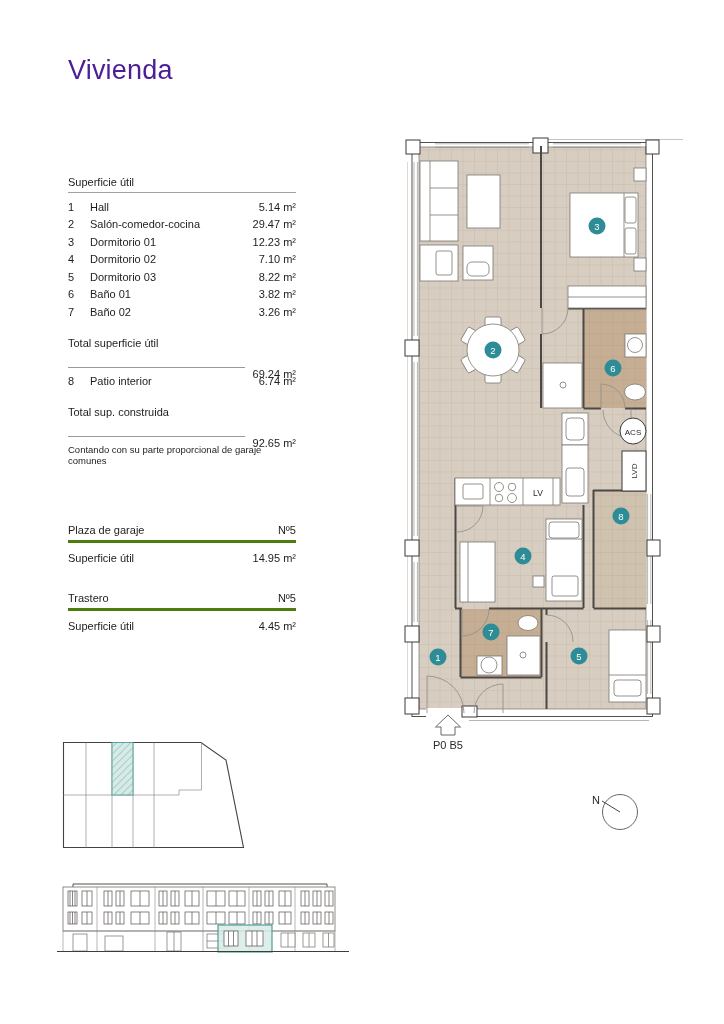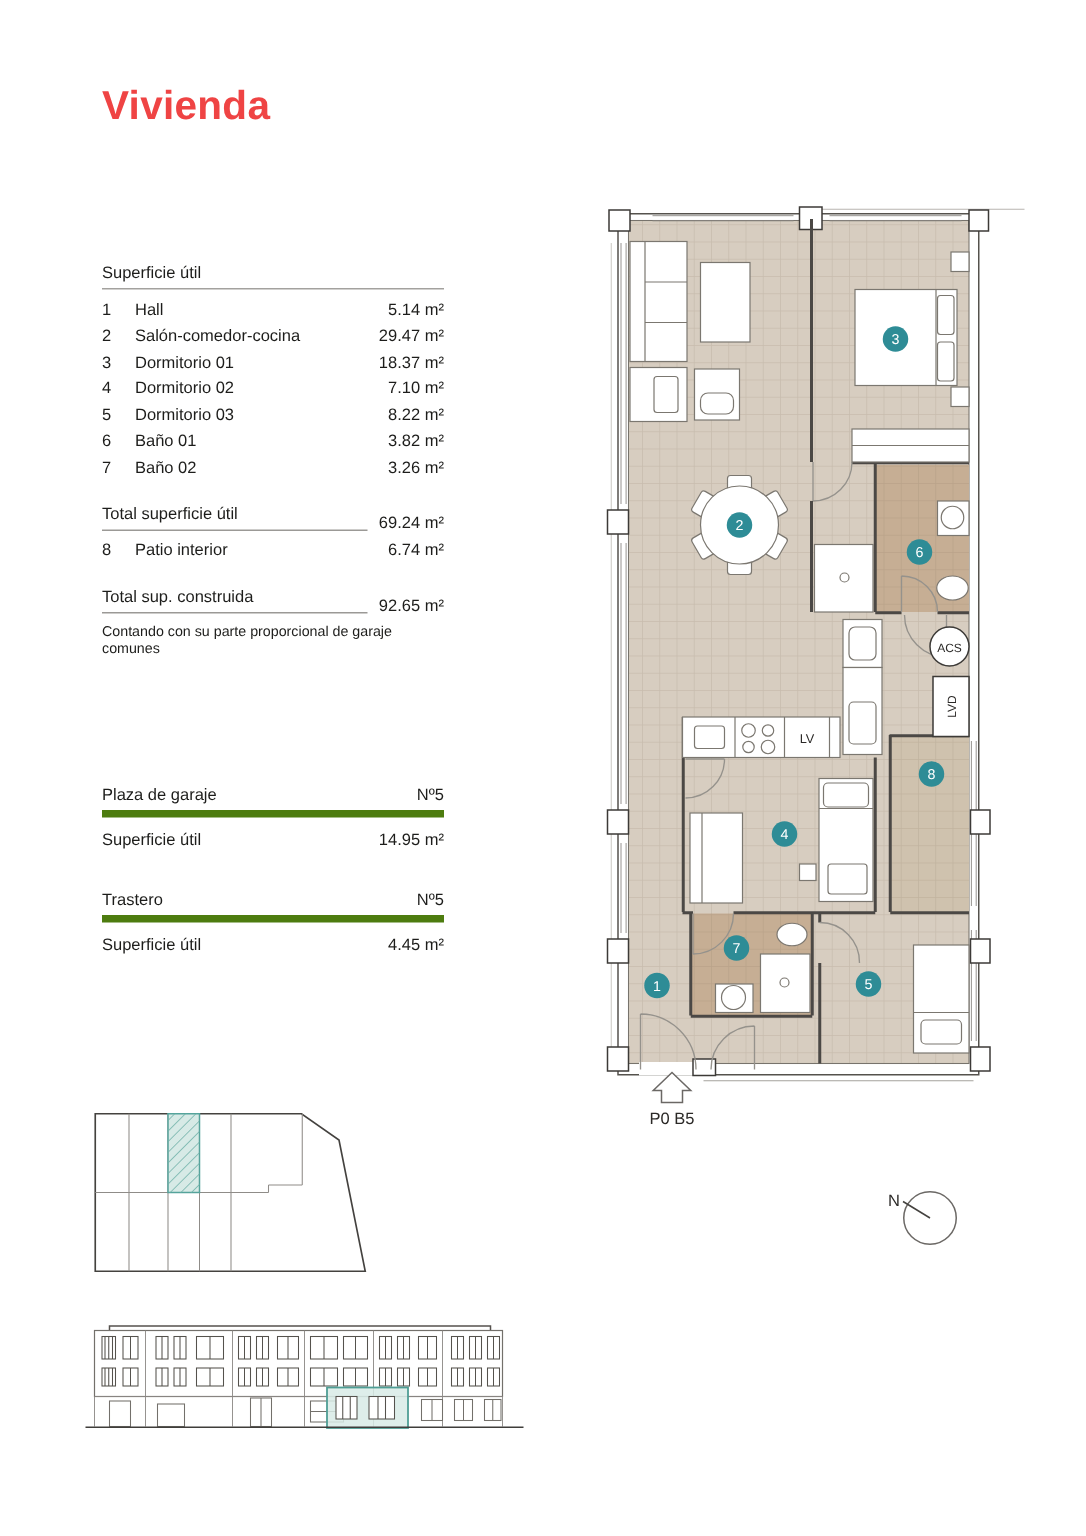--- a/index.html
+++ b/index.html
@@ -1,34 +1,34 @@
 <!DOCTYPE html>
 <html><head>
 <meta charset="utf-8">
 <style>
   *{box-sizing:border-box;margin:0;padding:0}
   body{margin:0;background:#ffffff}
   .page{position:relative;width:724px;height:1024px;background:#fff;
         font-family:"Liberation Sans",sans-serif;color:#1d1d1b;overflow:hidden}
   .title{position:absolute;left:68px;top:54px;font-size:27px;line-height:33px;
-         font-weight:700;letter-spacing:.2px;color:#ef4444}
+         font-weight:400;letter-spacing:.2px;color:#4c1d95}
   .surfaces{position:absolute;left:68px;top:176px;width:228px;font-size:11px}
   .hd{border-bottom:1px solid #a3a19e;padding-bottom:4px;font-size:11px}
   .rows{margin-top:5px}
   .trow{display:flex;height:17.5px;align-items:center}
   .num{width:22px}
   .lbl{flex:1}
   .val{text-align:left;white-space:nowrap}
   .rule-row{display:flex;margin-top:16px}
-  .rule-row .lbl{flex:1;border-bottom:1px solid #9b9996;padding-bottom:4px}
-  .rule-row .val{padding-left:8px;align-self:flex-end;position:relative;top:1px}
+  .rule-row .lbl{flex:1;border-bottom:1px solid #9b9996;padding-bottom:18px}
+  .rule-row .val{padding-left:8px;align-self:flex-end;position:relative;top:12px}
   .patio-row{margin-top:5px}
   .note{margin-top:7px;font-size:9.5px}
   .annex{position:absolute;left:68px;top:524px;width:228px;font-size:11px}
-  .hd2{display:flex;border-bottom:5px solid #4d7c0f;padding-bottom:4px}
+  .hd2{display:flex;border-bottom:3px solid #4d7c0f;padding-bottom:4px}
   .hd2 .val{margin-left:auto}
   .vrow{display:flex;margin-top:9px}
   .vrow .val{margin-left:auto}
   .block2{margin-top:28px}
   svg{position:absolute;overflow:visible}
   svg text{font-family:"Liberation Sans",sans-serif}
   .plan-svg{left:405px;top:138px}
   .site-svg{left:62px;top:740px}
   .elev-svg{left:57px;top:874px}
   .north-svg{left:583px;top:780px}
@@ -51,21 +51,21 @@
           <span class="val">5.14 m²</span>
         </div>
       <div class="trow">
           <span class="num">2</span>
           <span class="lbl">Salón-comedor-cocina</span>
           <span class="val">29.47 m²</span>
         </div>
       <div class="trow">
           <span class="num">3</span>
           <span class="lbl">Dormitorio 01</span>
-          <span class="val">18.37 m²</span>
+          <span class="val">12.23 m²</span>
         </div>
       <div class="trow">
           <span class="num">4</span>
           <span class="lbl">Dormitorio 02</span>
           <span class="val">7.10 m²</span>
         </div>
       <div class="trow">
           <span class="num">5</span>
           <span class="lbl">Dormitorio 03</span>
           <span class="val">8.22 m²</span>

